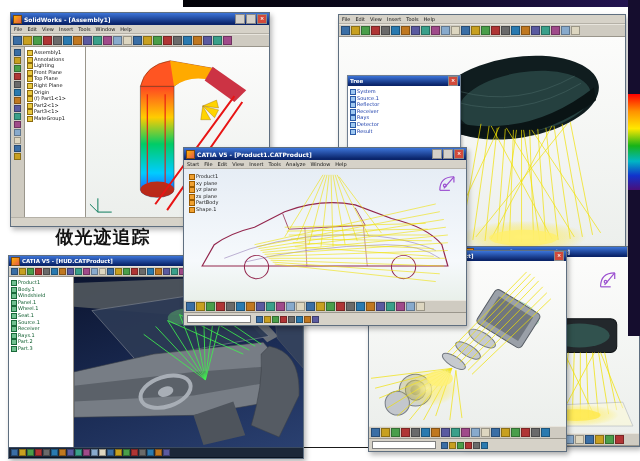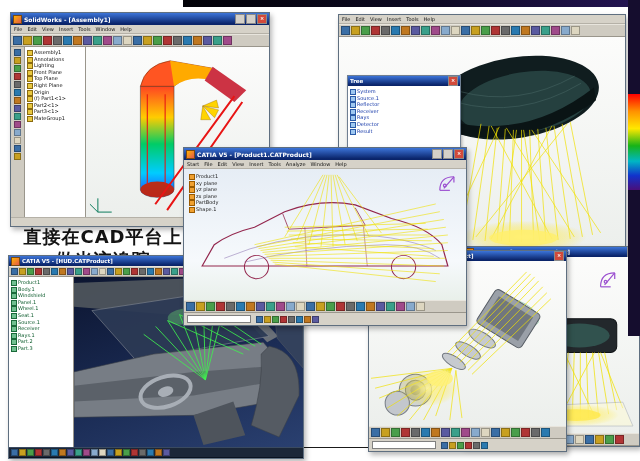--- a/index.html
+++ b/index.html
@@ -65,21 +65,20 @@
 <body>
 
 <div id="canvas">
 
   <div class="topbar"></div>
   <div class="rightbar"></div>
   <div class="rainbow"></div>
   <div class="divider"></div>
 
   <div class="caption">
-    <div>直接在CAD平台上</div>
     <div>做光迹追踪</div>
   </div>
 
   <div class="win" style="left:10px;top:12px;width:258px;height:213px;z-index:4;">
     <div class="tbar">
       <span class="appico"></span>
       <span>SolidWorks - [Assembly1]</span>
       <span class="winbtns">
         <span class="winbtn"></span>
         <span class="winbtn"></span>

